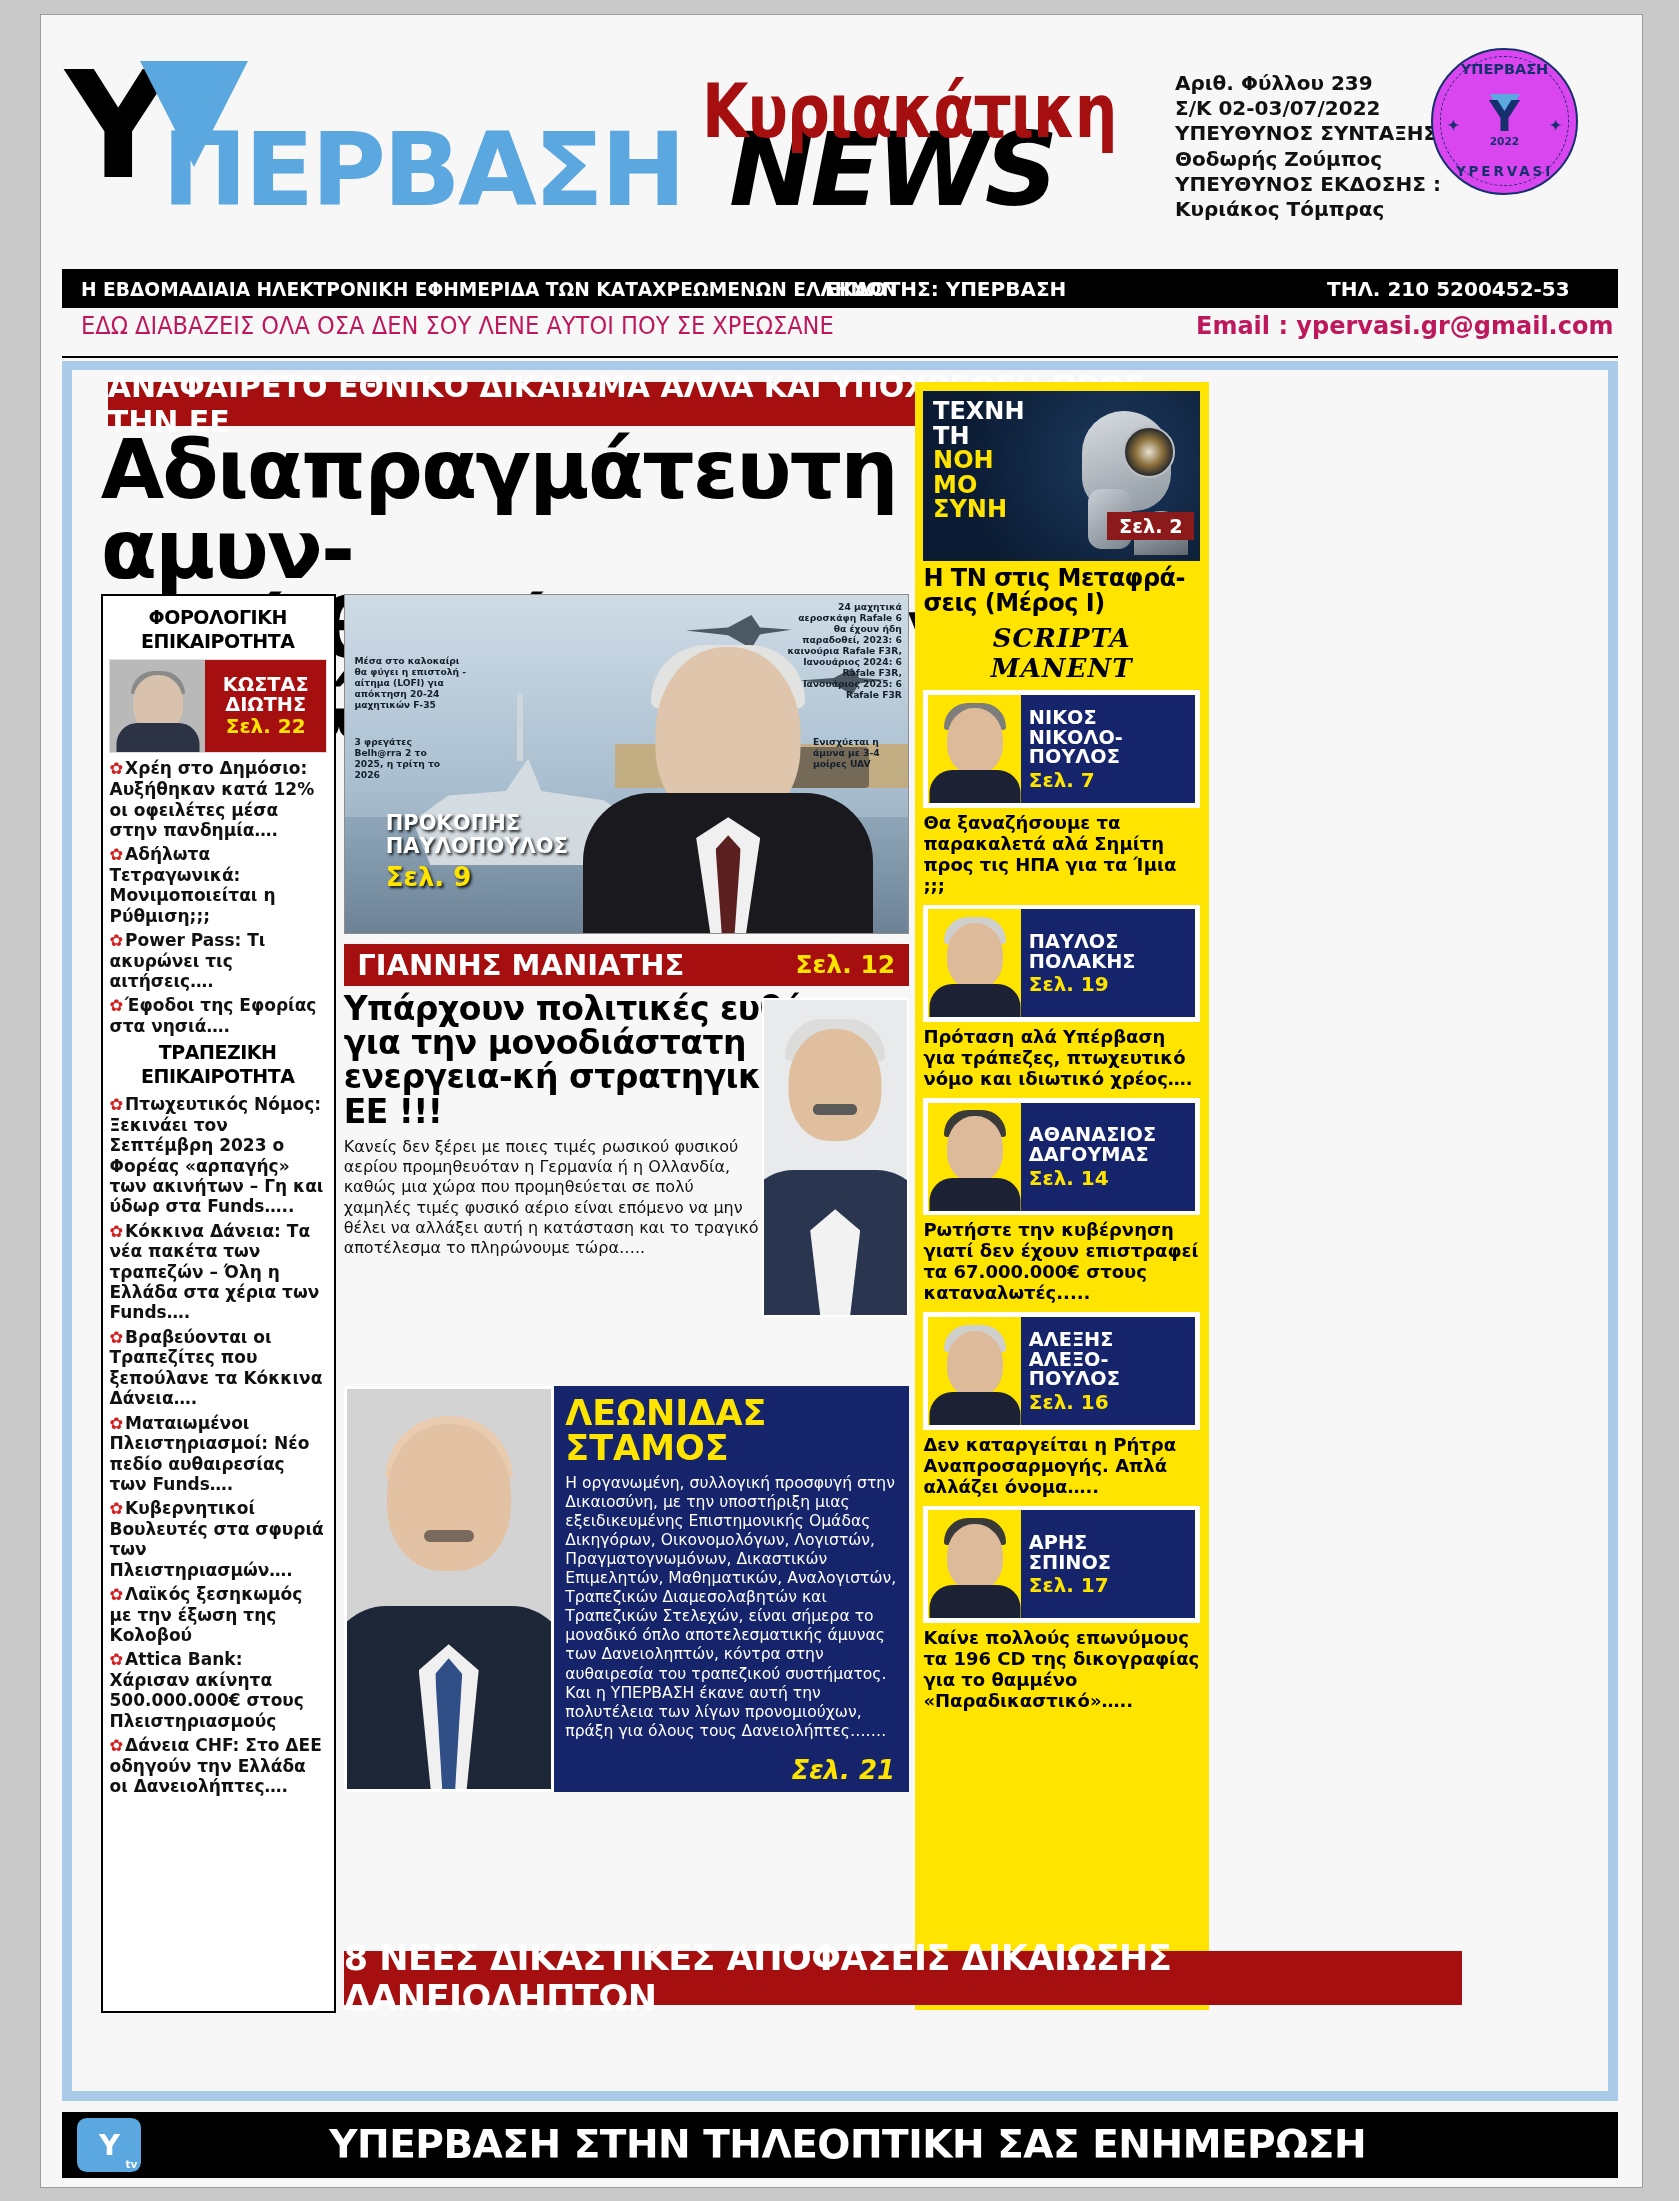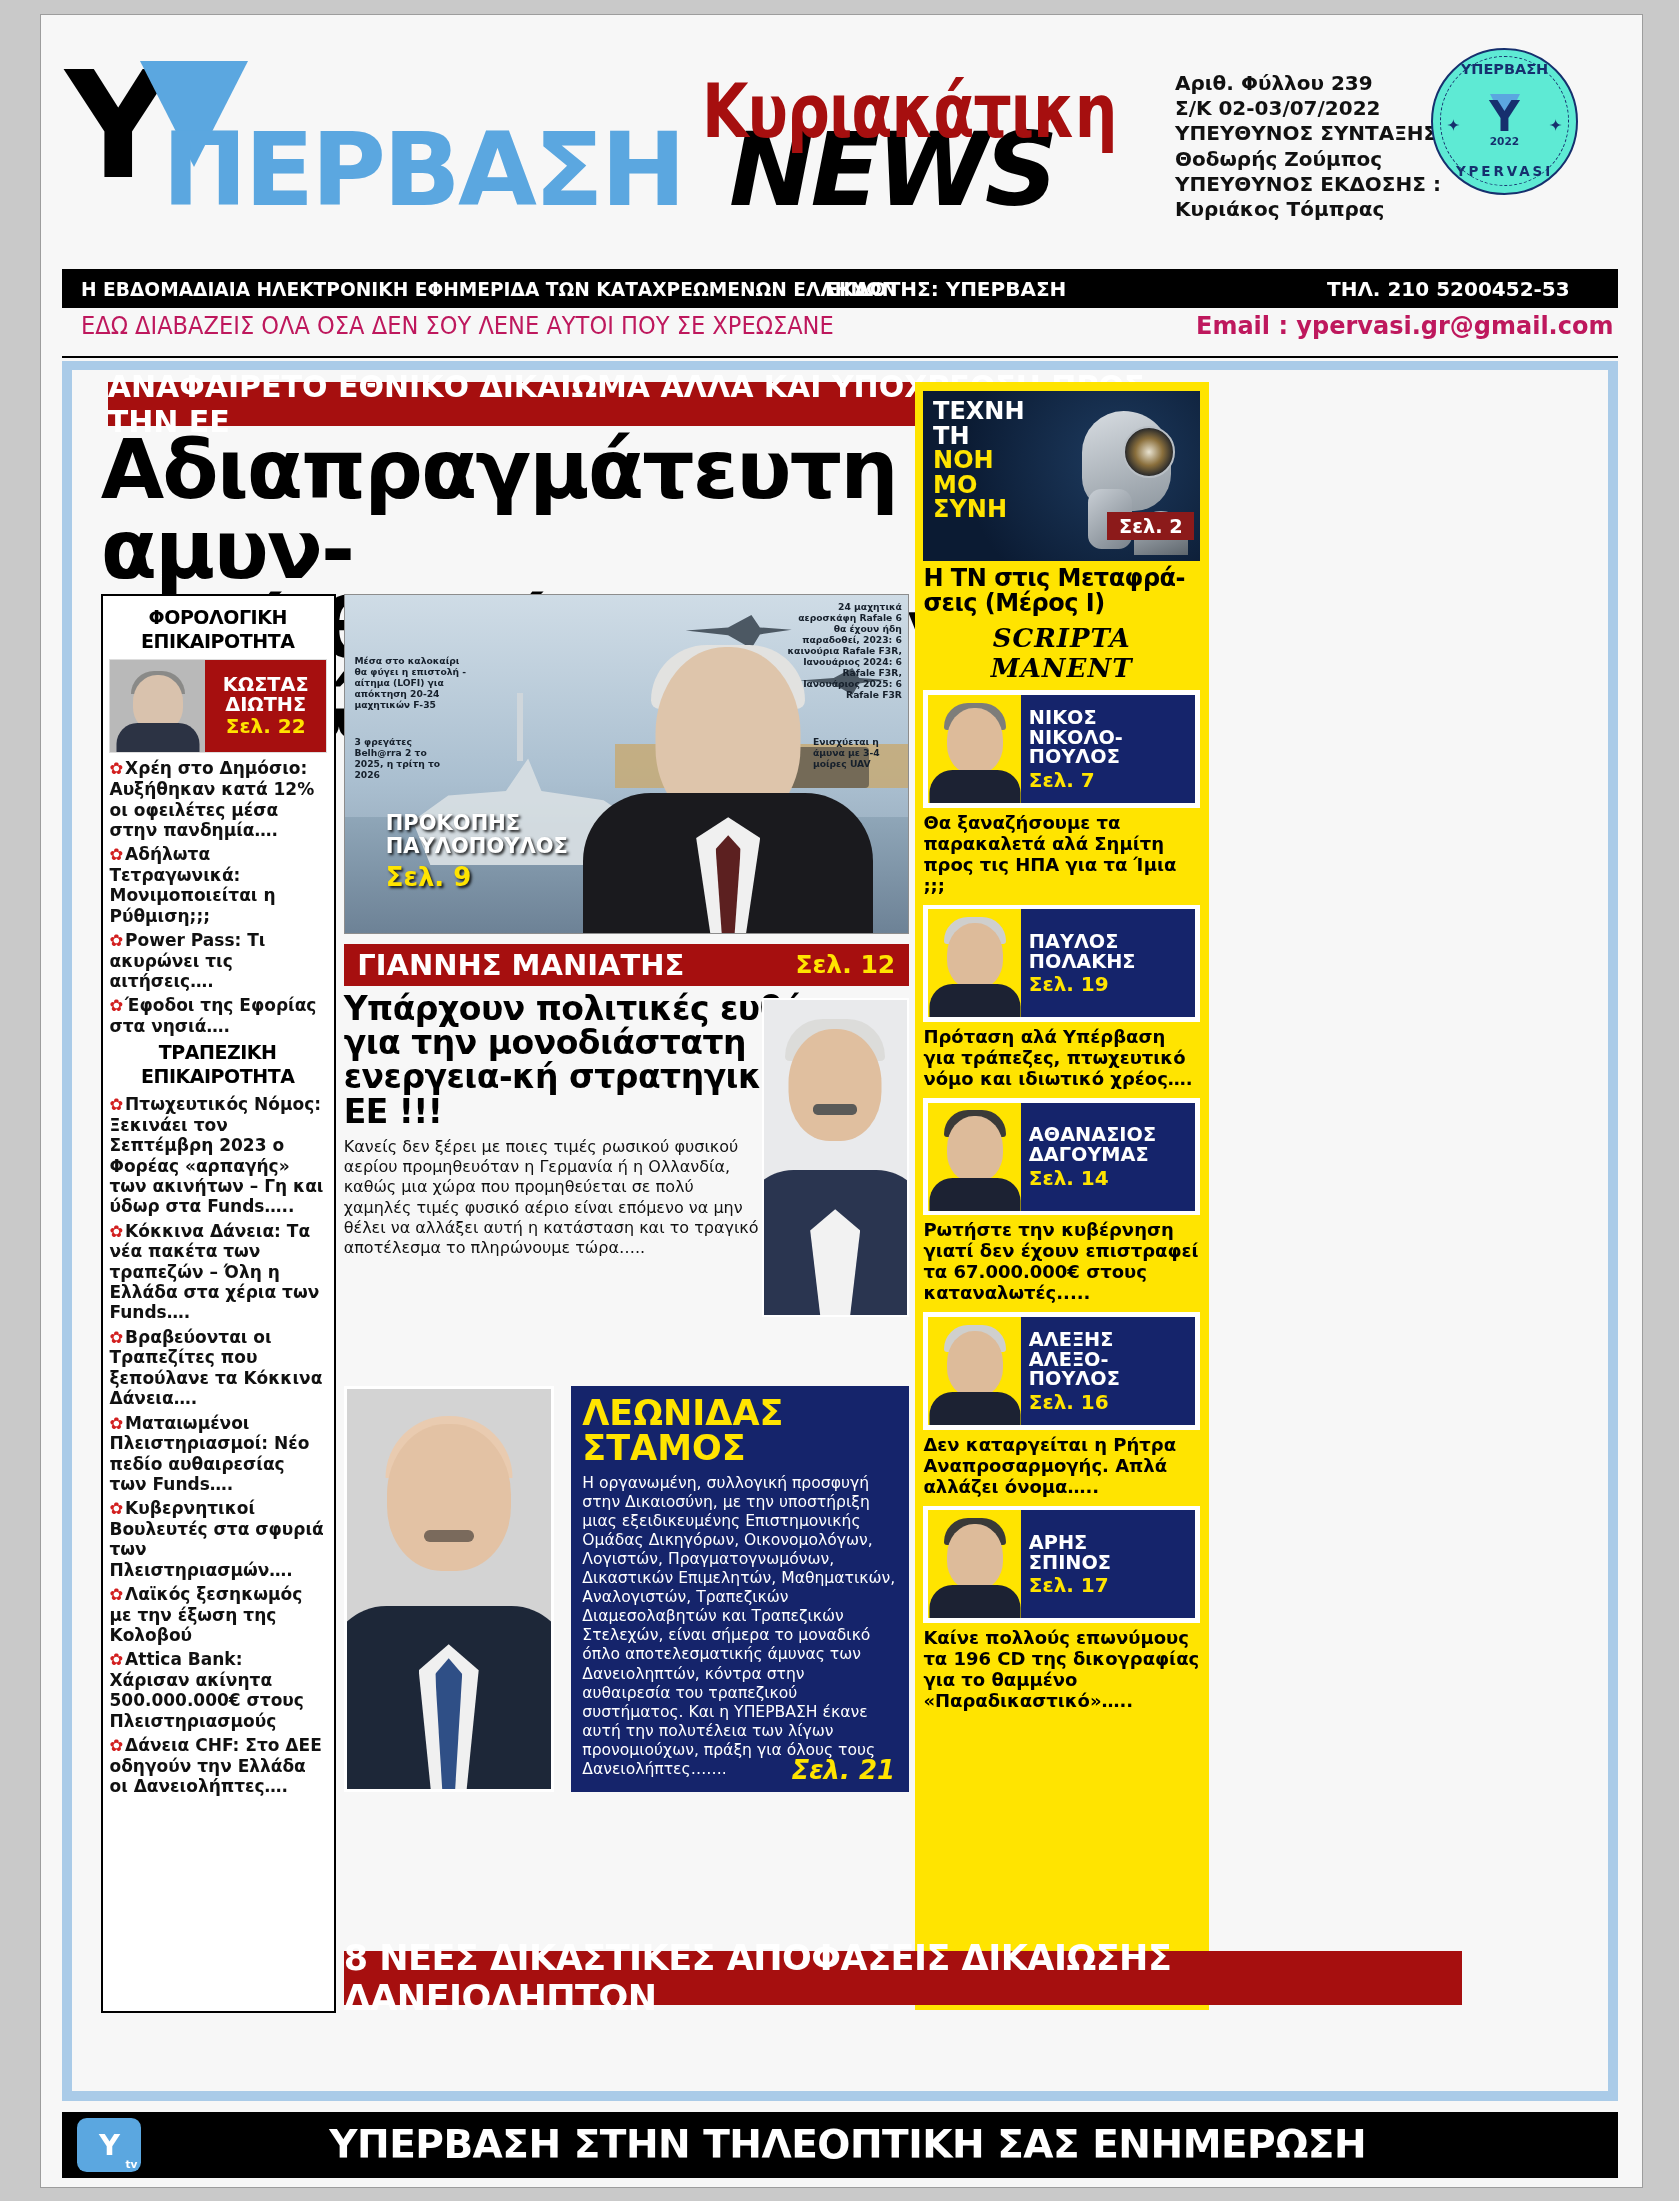--- a/index.html
+++ b/index.html
@@ -56,21 +56,21 @@
 
   .pub-info {
     position: absolute; left: 1134px; top: 56px;
     font-size: 20px; font-weight: bold; line-height: 1.27;
     color: #111; white-space: nowrap;
   }
 
   .seal {
     position: absolute; left: 1390px; top: 33px;
     width: 147px; height: 147px; border-radius: 50%;
-    background: #5eead4; border: 2.9px solid #16306e;
+    background: #d946ef; border: 2.9px solid #16306e;
     overflow: hidden;
   }
   .seal-inner {
     position: absolute; left: 6.8px; top: 6.8px; right: 6.8px; bottom: 6.8px;
     border-radius: 50%; border: 1.9px dashed #16306e;
   }
   .seal-top {
     position: absolute; top: 11.6px; left: 0; width: 100%;
     text-align: center; font-size: 14.5px; font-weight: bold; color: #16306e;
   }
@@ -270,21 +270,21 @@
     position: absolute; left: 50%; bottom: 0; transform: translateX(-50%);
     width: 183px; height: 145px; border-radius: 50px 50px 0 0; background: #2a3550;
   }
   .mn-portrait .shirt {
     position: absolute; left: 50%; bottom: 0; transform: translateX(-50%);
     width: 50px; height: 106px; background: #f2f2f2;
     clip-path: polygon(50% 0,100% 20%,80% 100%,20% 100%,0 20%);
   }
 
   
-  .stamos { position: absolute; left: 0; top: 792px; width: 565px; height: 406px; display: flex; gap: 17px; }
+  .stamos { position: absolute; left: 0; top: 792px; width: 565px; height: 406px; display: flex; }
   .stamos-photo { width: 210px; height: 100%; background: #d3d3d3; border: 3.9px solid #fff; position: relative; overflow: hidden; }
   .stamos-photo .head {
     position: absolute; left: 50%; top: 35px; transform: translateX(-50%);
     width: 124px; height: 147px; border-radius: 48% 48% 44% 44%; background: #e3c2a4;
   }
   .stamos-photo .bald {
     position: absolute; left: 50%; top: 27px; transform: translateX(-50%);
     width: 127px; height: 62px; border-radius: 68px 68px 0 0; background: #e9cbb0;
   }
   .stamos-photo .mus {

